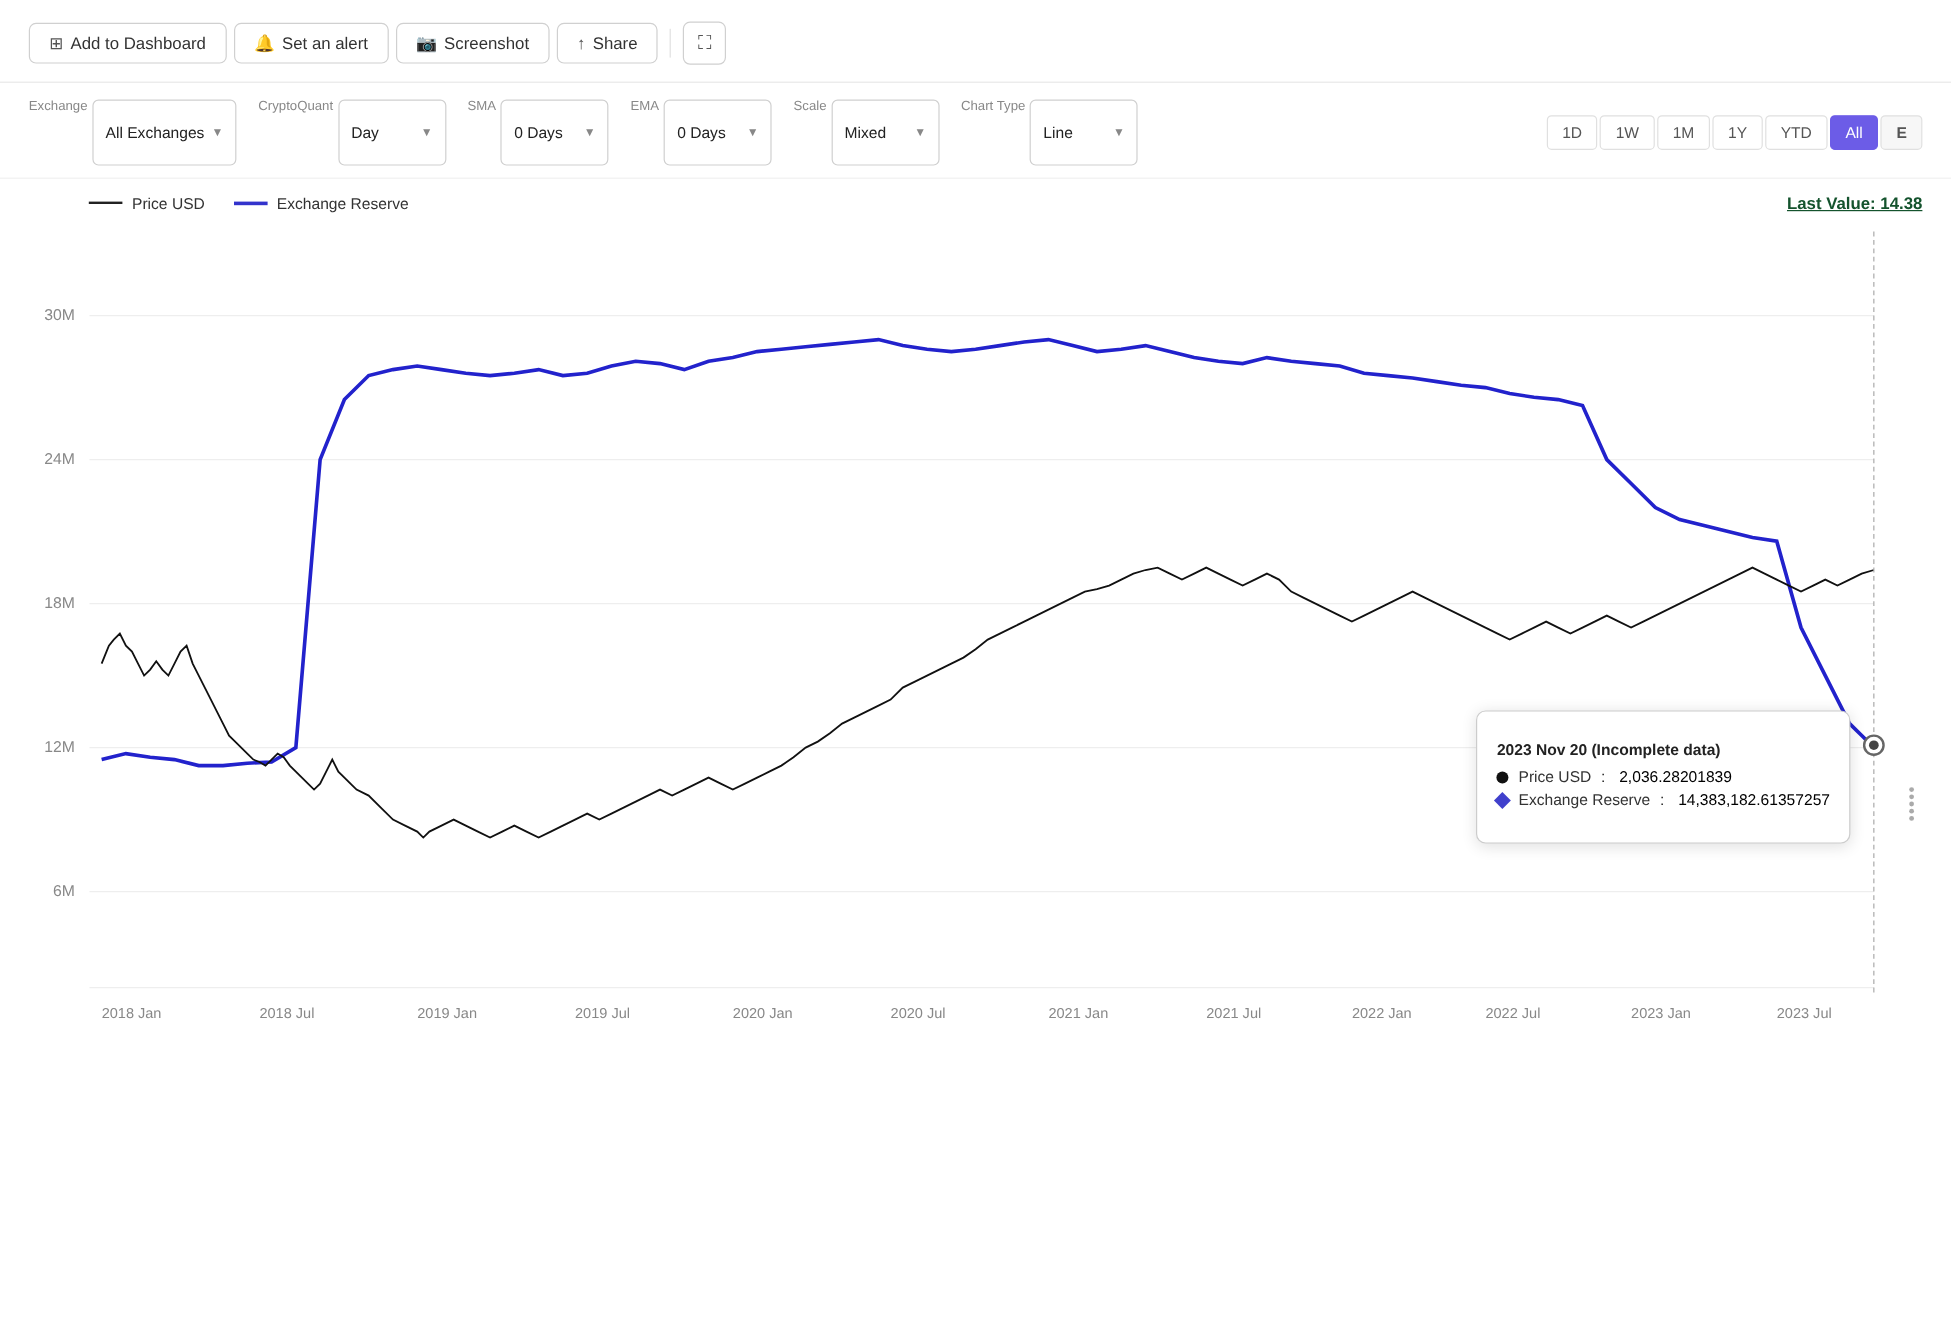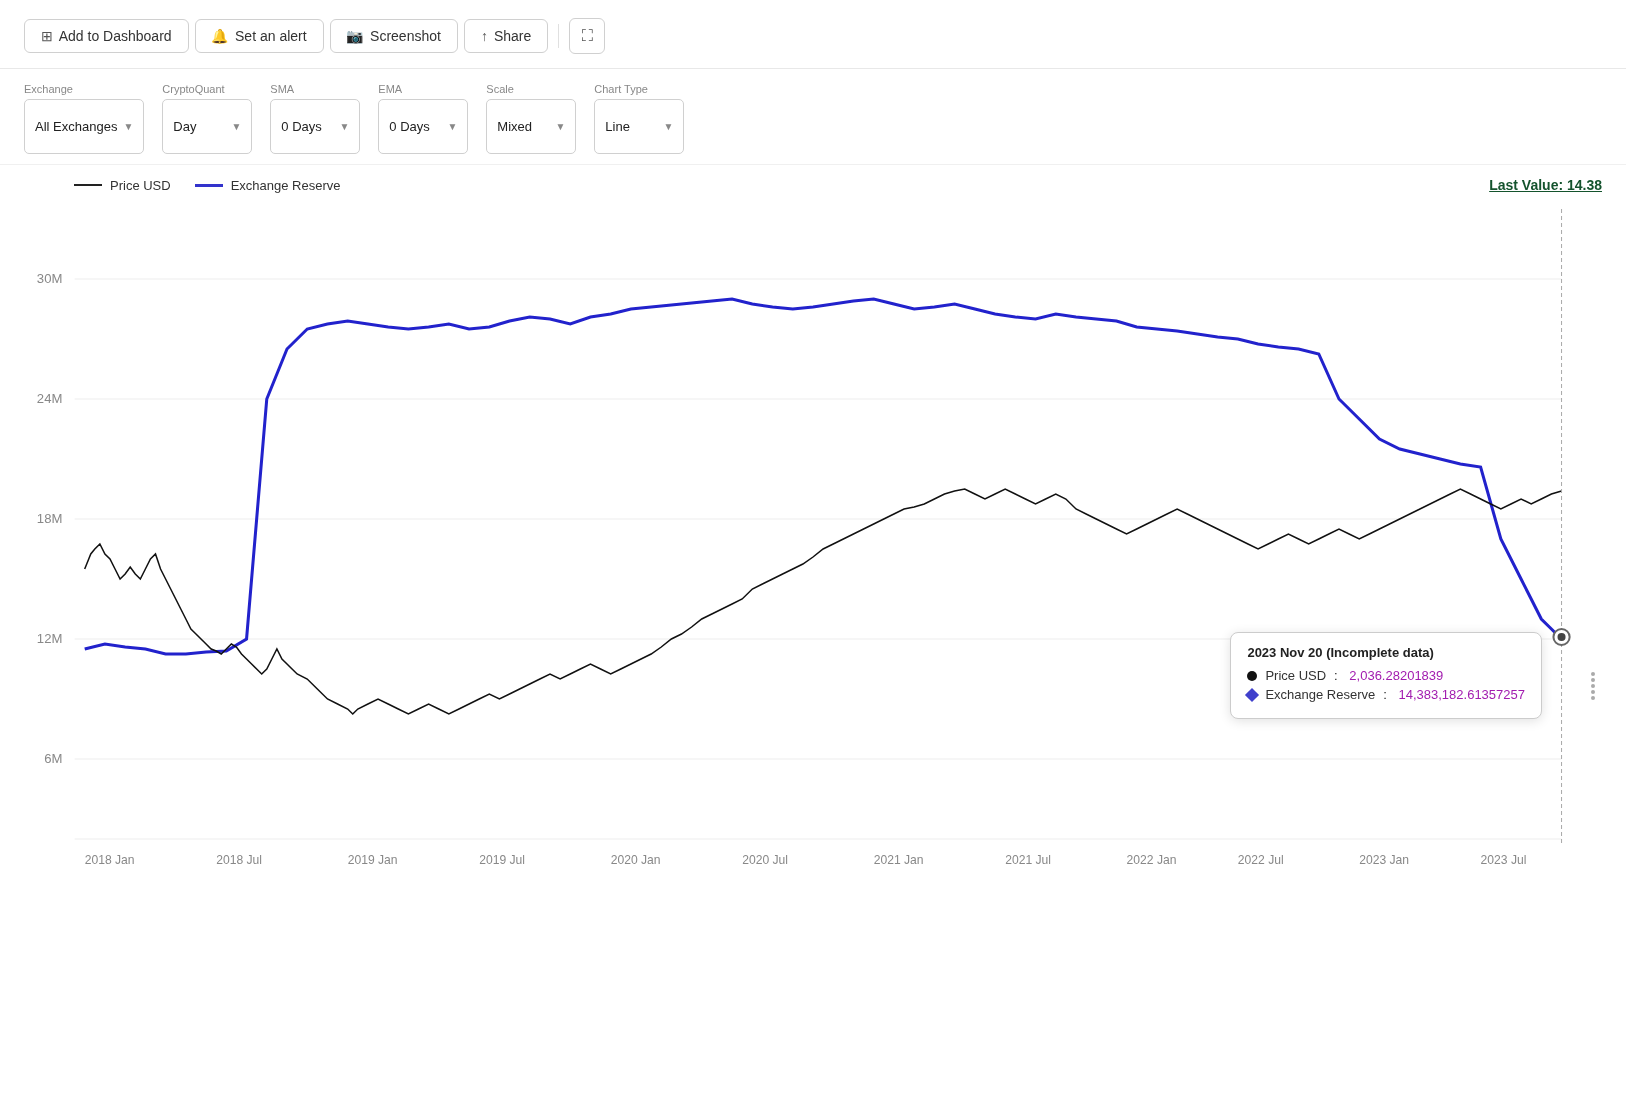--- a/index.html
+++ b/index.html
@@ -74,21 +74,21 @@
       padding: 14px 24px 10px 24px;
       border-bottom: 1px solid #f0f0f0;
     }
     .controls-left {
       display: flex;
       align-items: flex-end;
       gap: 18px;
     }
     .control-group {
       display: flex;
-      flex-direction: column;
+      flex-direction: row;
       gap: 4px;
     }
     .control-label {
       font-size: 11px;
       color: #888;
       font-weight: 500;
     }
     .control-select {
       display: flex;
       align-items: center;
@@ -190,21 +190,21 @@
     }
 
     
     .tooltip {
       position: absolute;
       right: 60px;
       bottom: 160px;
       background: #fff;
       border: 1px solid #ccc;
       border-radius: 8px;
-      padding: 12px 16px;
+      padding: 24px 16px;
       font-size: 13px;
       box-shadow: 0 2px 12px rgba(0,0,0,0.12);
       min-width: 260px;
     }
     .tooltip-date {
       font-weight: 700;
       font-size: 13px;
       margin-bottom: 8px;
     }
     .tooltip-row {
@@ -226,21 +226,21 @@
       background: #4040cc;
       transform: rotate(45deg);
       flex-shrink: 0;
     }
     .tooltip-label {
       color: #333;
       font-size: 13px;
     }
     .tooltip-value {
       font-size: 13px;
-      color: #a21caf;
+      color: #000000;
     }
 
     
     .right-scrollbar {
       position: absolute;
       right: 0;
       top: 0;
       width: 18px;
       height: 100%;
       display: flex;
@@ -343,20 +343,29 @@
     <div class="control-group">
       <span class="control-label">Chart Type</span>
       <div class="control-select">
         <span>Line</span>
         <span class="arrow">▼</span>
       </div>
     </div>
 
   </div>
 
+  <div class="time-controls">
+    <button class="time-btn">1D</button>
+    <button class="time-btn">1W</button>
+    <button class="time-btn">1M</button>
+    <button class="time-btn">1Y</button>
+    <button class="time-btn">YTD</button>
+    <button class="time-btn active">All</button>
+    <button class="time-btn edge">E</button>
+  </div>
 </div>
 
 <div class="chart-container">
 
   <div class="chart-legend">
     <div class="legend-items">
       <div class="legend-item">
         <div class="legend-line-black"></div>
         <span>Price USD</span>
       </div>

